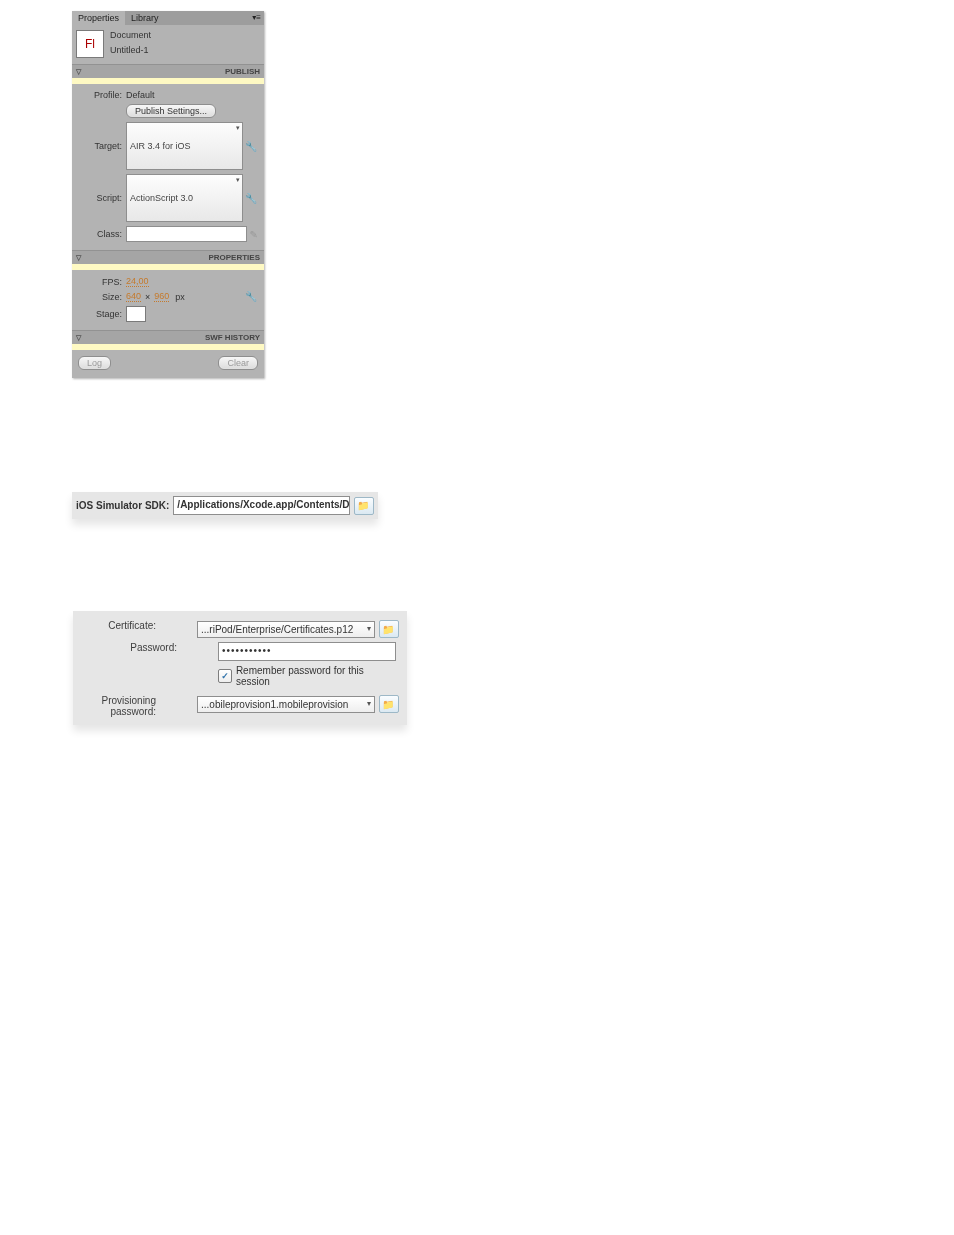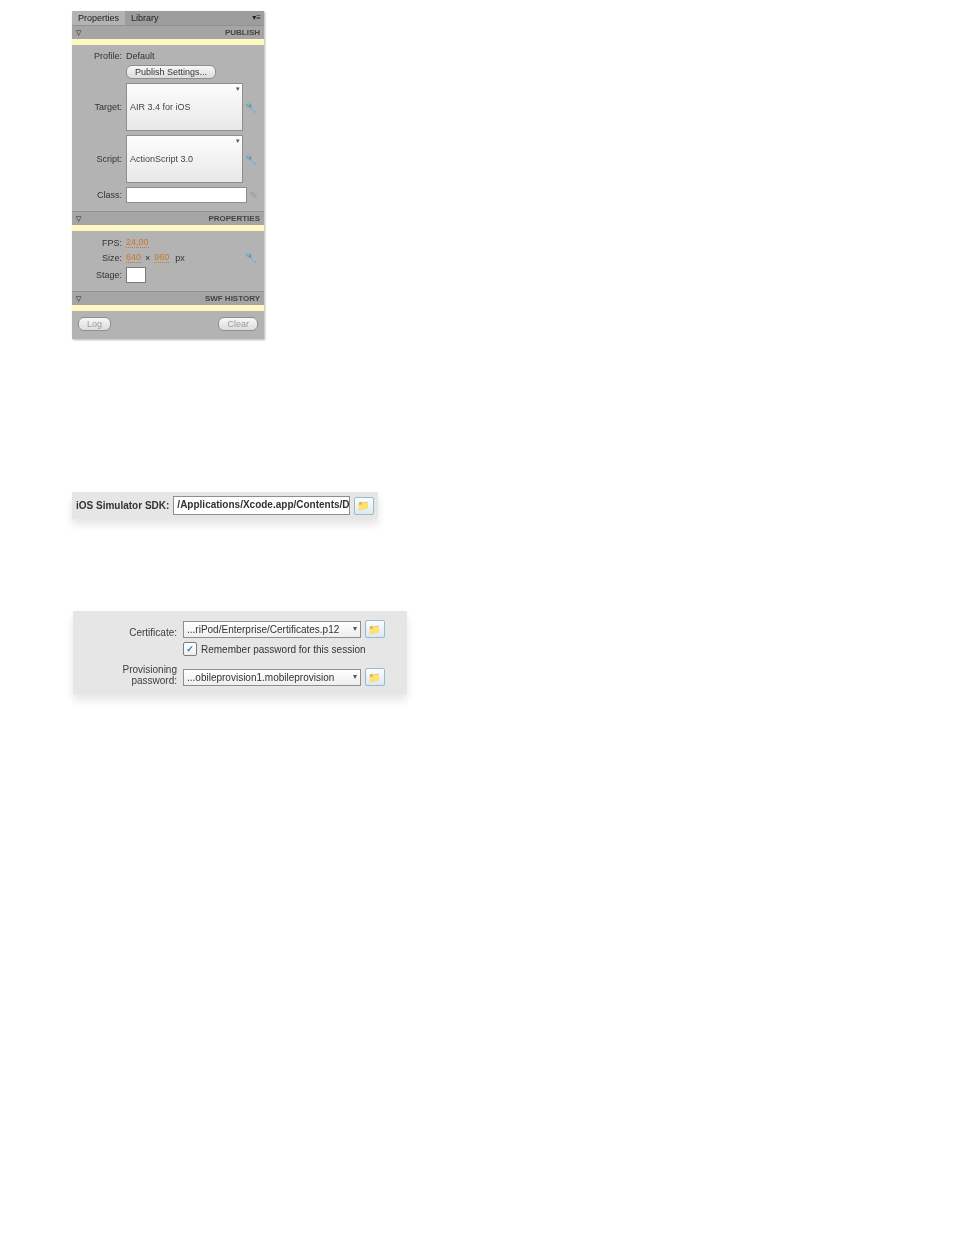--- a/index.html
+++ b/index.html
@@ -205,22 +205,23 @@
     width: 334px;
   }
   .panel3 {
     background: #e6e6e6;
     padding: 7px 8px 6px 8px;
     font-size: 10px;
     box-shadow: 0 6px 8px rgba(0,0,0,.10);
   }
   .p3row {
     display: flex;
-    align-items: flex-end;
+    align-items: flex-start;
     padding: 2px 0;
+    gap: 35px;
   }
   .p3lbl {
     width: 96px;
     text-align: right;
     padding-right: 6px;
     color: #3d3d3d;
   }
   .p3right { flex:1; display:flex; align-items:center; }
   .pw-dots { letter-spacing:1px; }
   .chk {
@@ -267,20 +268,27 @@
 
 <div class="page">
 
   <div class="panel1">
     <div class="panel-tabs">
       <div class="panel-tab active">Properties</div>
       <div class="panel-tab">Library</div>
       <div class="panel-menu">▾≡</div>
     </div>
 
+    <div class="doc-sect">
+      <div class="fl-box">Fl</div>
+      <div class="doc-info">
+        <div>Document</div>
+        <div>Untitled-1</div>
+      </div>
+    </div>
 
     <div class="sect-head">
       <span class="tri">▽</span>
       <span>PUBLISH</span>
     </div>
     <div class="sect-body">
       <div class="row">
         <span class="lbl">Profile:</span>
         <span>Default</span>
       </div>
@@ -364,20 +372,26 @@
           <div class="mini-drop">
             <span>...riPod/Enterprise/Certificates.p12</span>
             <span class="arrow">▾</span>
           </div>
           <div class="folder-btn" style="margin-left:4px;">
             <span>📁</span>
           </div>
         </div>
       </div>
       <div class="p3row">
+        <span class="p3lbl">Password:</span>
+        <div class="p3right">
+          <div class="input2 pw-dots" style="width:170px;flex:none;">•••••••••••</div>
+        </div>
+      </div>
+      <div class="p3row">
         <span class="p3lbl"></span>
         <div class="p3right">
           <span class="chk">✓</span>
           <span>Remember password for this session</span>
         </div>
       </div>
       <div class="p3row" style="margin-top:4px;">
         <span class="p3lbl">Provisioning password:</span>
         <div class="p3right">
           <div class="mini-drop">

